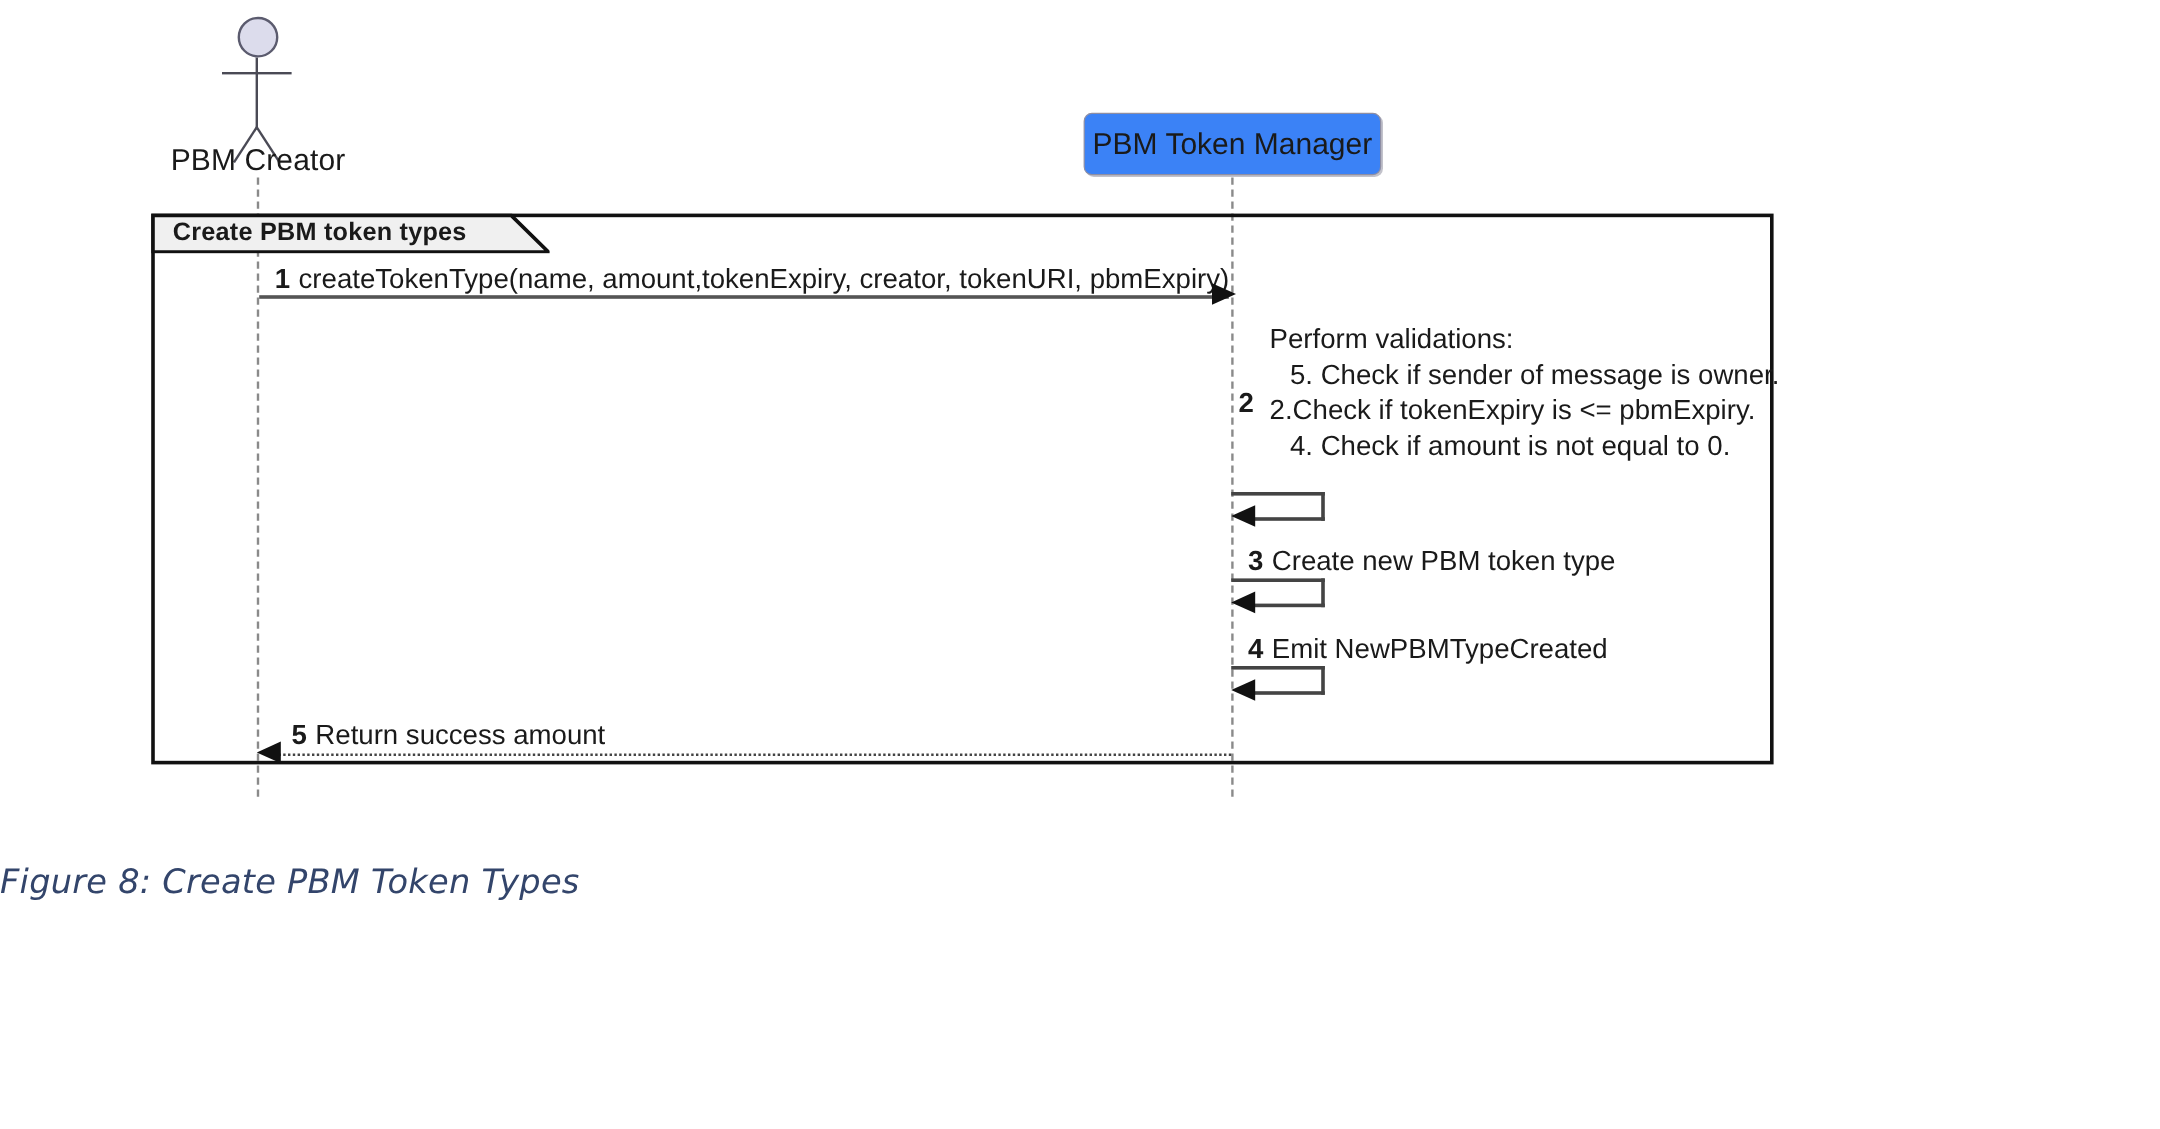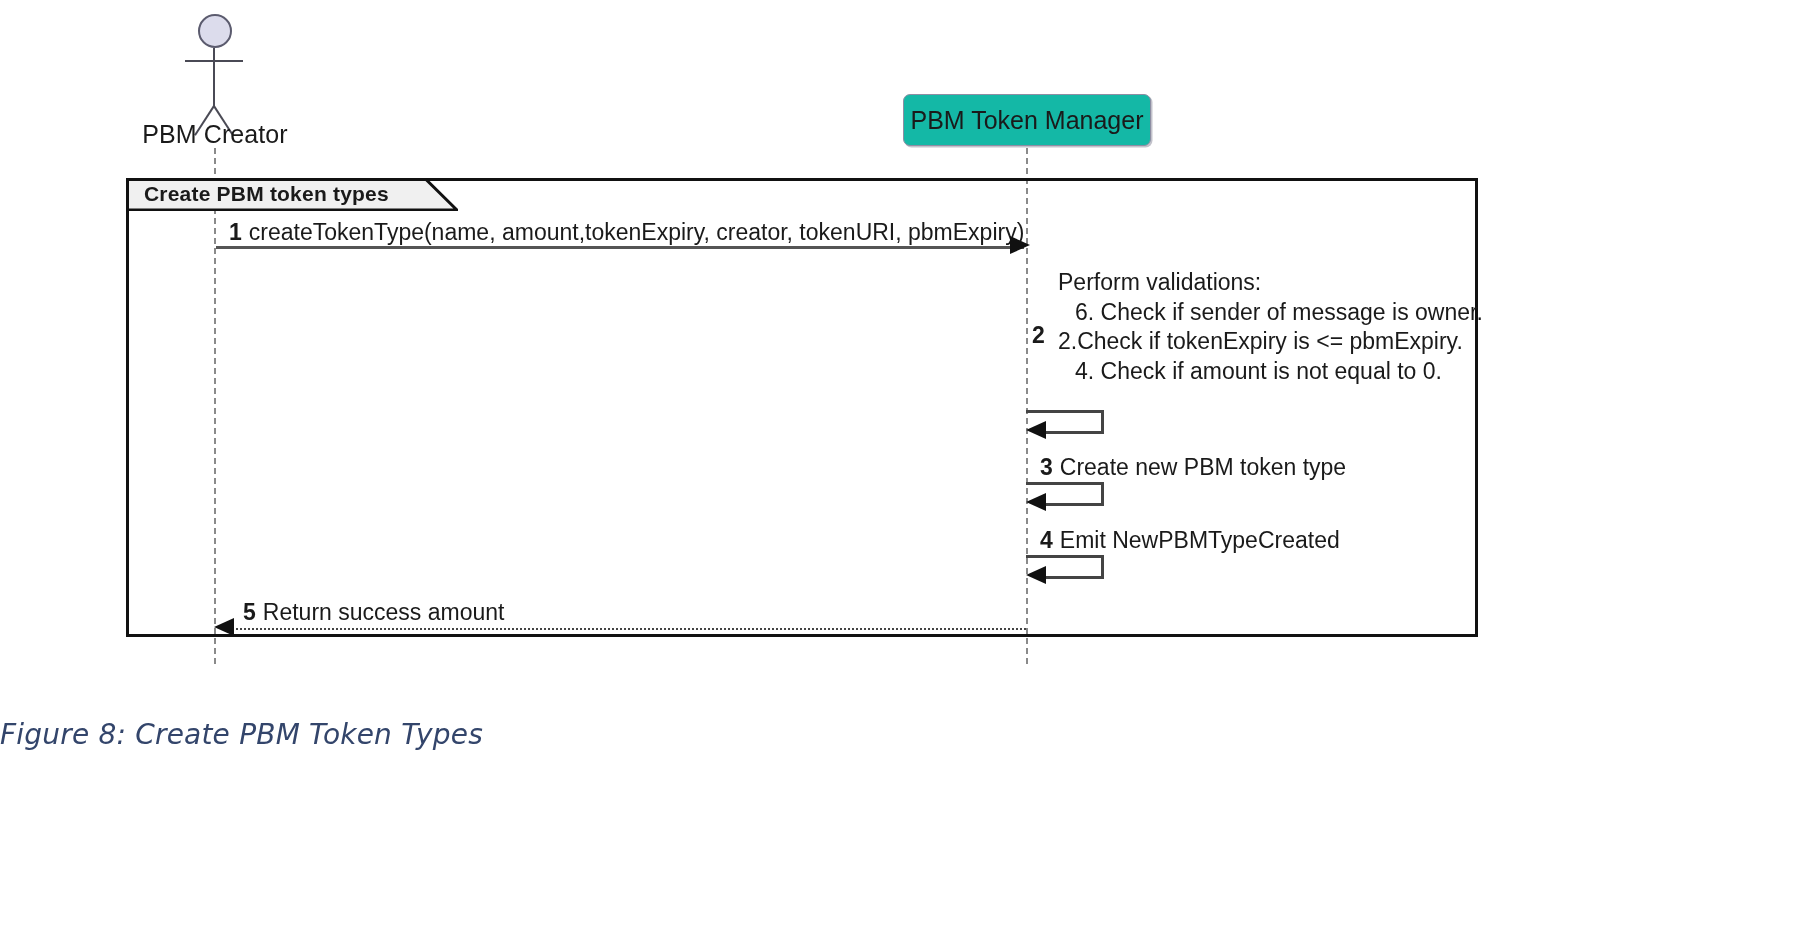--- a/index.html
+++ b/index.html
@@ -13,21 +13,21 @@
   .actor-spine{position:absolute;left:213px;top:48px;width:2.4px;height:60px;background:#4a4a55;}
   .actor-arms{position:absolute;left:185px;top:60px;width:58px;height:2.4px;background:#4a4a55;}
   .actor-leg{position:absolute;width:2.4px;height:35px;background:#4a4a55;top:106px;}
   .actor-leg.l{left:213px;transform-origin:top center;transform:rotate(33deg);}
   .actor-leg.r{left:213px;transform-origin:top center;transform:rotate(-33deg);}
   .actor-label{position:absolute;left:60px;top:120px;width:310px;text-align:center;
     font-size:25px;letter-spacing:.1px;}
 
   
   .participant{position:absolute;left:903px;top:94px;width:248px;height:52px;
-    background:#14b8a6;border:1.6px solid #8e8ea3;border-radius:7px;
+    background:#3b82f6;border:1.6px solid #8e8ea3;border-radius:7px;
     display:flex;align-items:center;justify-content:center;
     font-size:25px;box-sizing:border-box;
     box-shadow:1.5px 1.5px 0 rgba(120,120,140,.45);}
 
   
   .lifeline{position:absolute;width:0;border-left:2.2px dashed #8a8a8a;}
   #ll-actor{left:214px;top:148px;height:516px;}
   #ll-mgr{left:1026px;top:148px;height:516px;}
 
   
@@ -115,21 +115,21 @@
 
   <div class="msg-text" id="m1-label">
     <span class="seq">1</span><span>createTokenType(name, amount,tokenExpiry, creator, tokenURI, pbmExpiry)</span>
   </div>
   <div id="m1-line"></div>
   <div id="m1-head"></div>
 
   <div id="m2-seq">2</div>
   <div id="m2-block">
     <div class="vline">Perform validations:</div>
-    <div class="vline indent">6. Check if sender of message is owner.</div>
+    <div class="vline indent">5. Check if sender of message is owner.</div>
     <div class="vline">2.Check if tokenExpiry is &lt;= pbmExpiry.</div>
     <div class="vline indent">4. Check if amount is not equal to 0.</div>
   </div>
 
   <div class="selfcall" id="sc1">
     <div class="top" style="width:78px;"></div>
     <div class="right" style="left:75.4px;height:24px;"></div>
     <div class="bot" style="top:21.4px;width:66px;"></div>
     <div class="head" style="left:0px;top:11px;"></div>
   </div>

